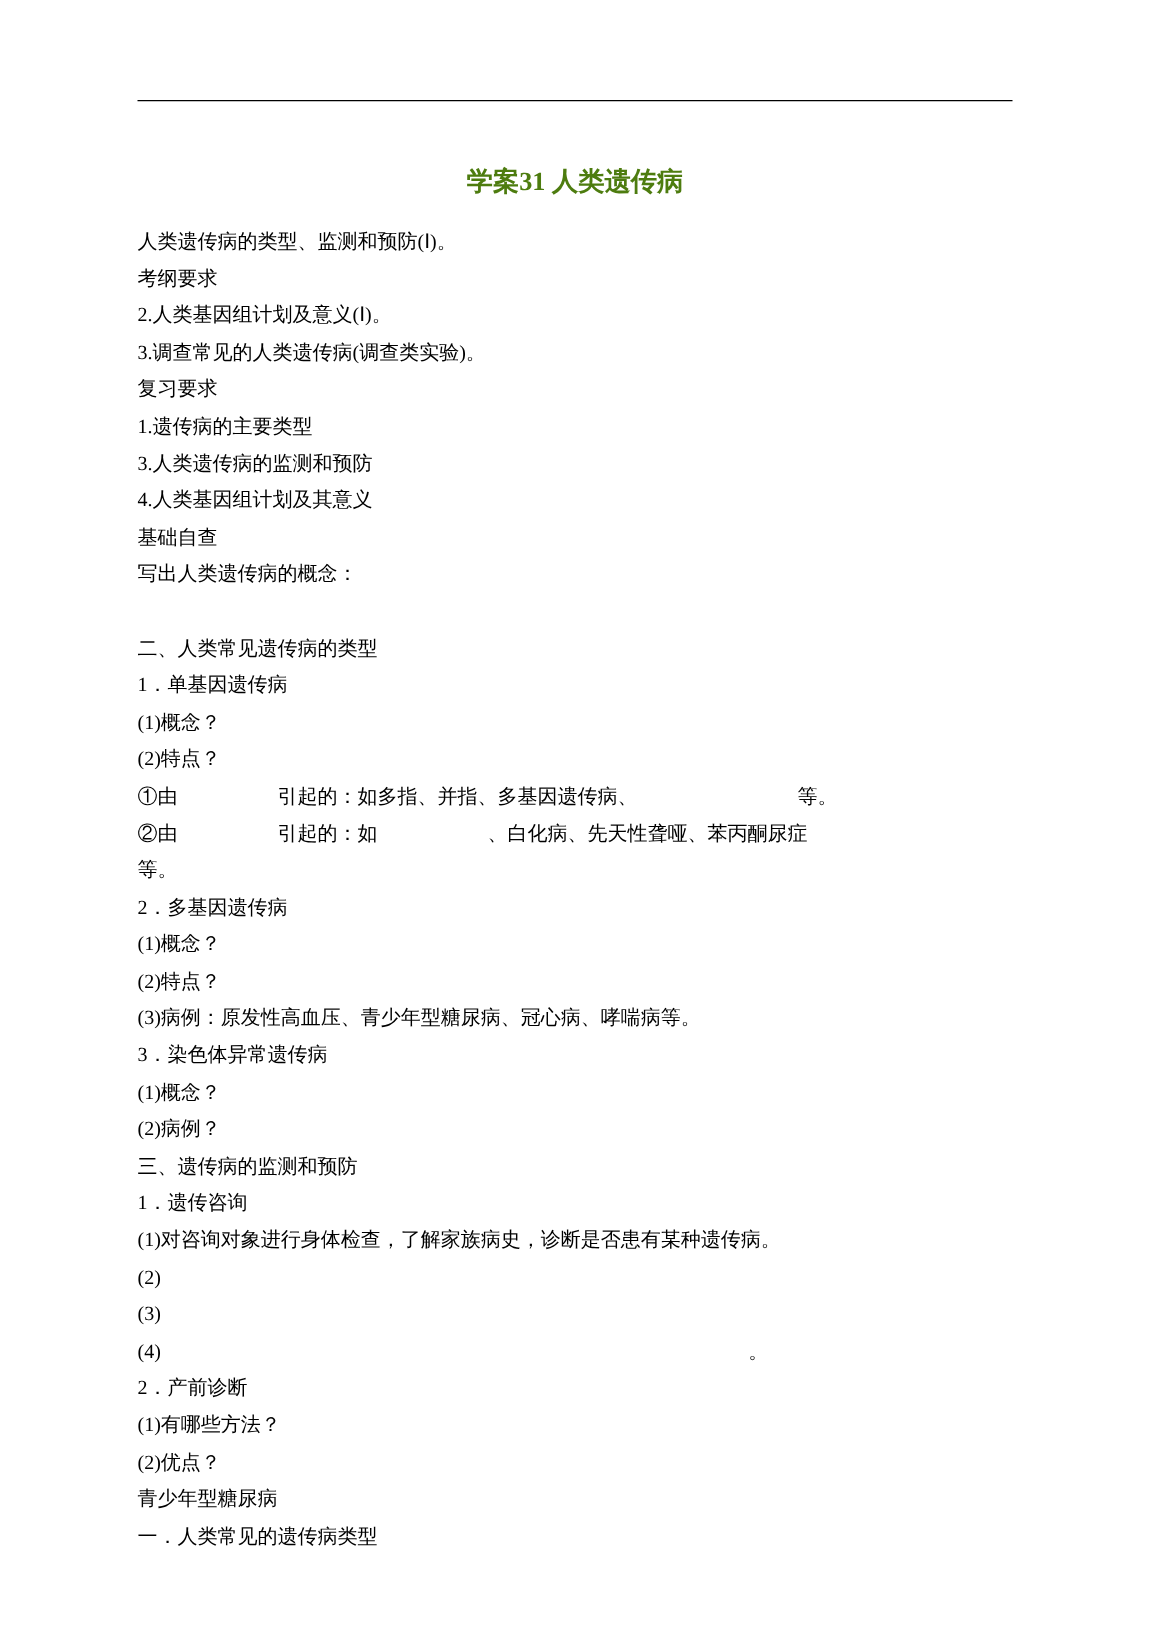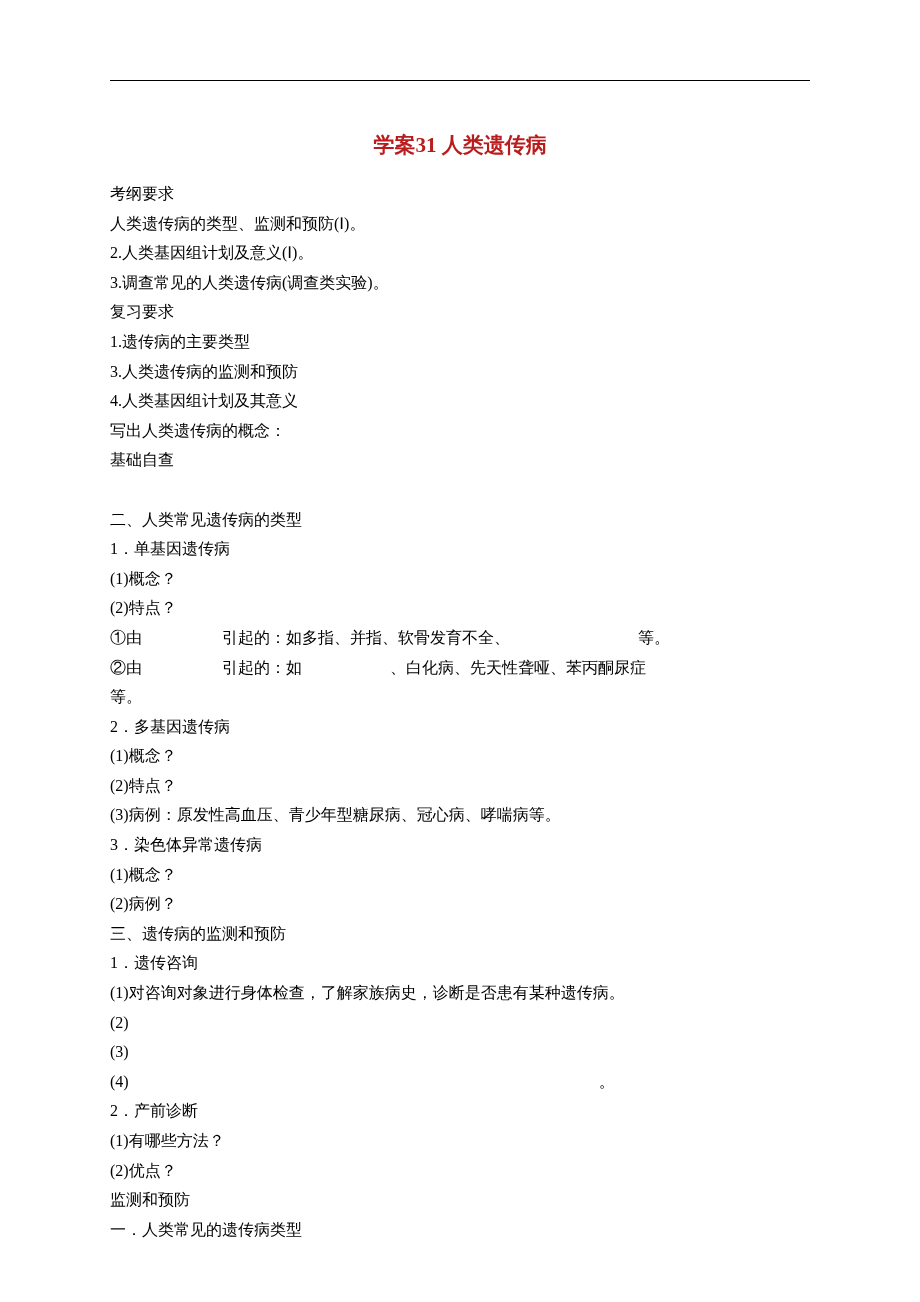--- a/index.html
+++ b/index.html
@@ -17,21 +17,21 @@
     .page {
       padding: 80px 110px 60px 110px;
     }
     .top-rule {
       border-top: 1px solid #000;
       margin-bottom: 50px;
     }
     .title {
       text-align: center;
       font-size: 21px;
-      color: #b91c1c;
+      color: #4d7c0f;
       font-weight: bold;
       margin-bottom: 20px;
       font-family: "SimSun", "宋体", serif;
     }
     .body-text {
       font-size: 16px;
       line-height: 1.85;
       color: #000;
     }
     .body-text p {
@@ -45,41 +45,41 @@
 </head>
 <body>
 
 <div class="page">
   <div class="top-rule"></div>
 
   <h1 class="title">学案31 人类遗传病</h1>
 
   <div class="body-text">
 
+    <p>人类遗传病的类型、监测和预防(Ⅰ)。</p>
     <p>考纲要求</p>
-    <p>人类遗传病的类型、监测和预防(Ⅰ)。</p>
     <p>2.人类基因组计划及意义(Ⅰ)。</p>
     <p>3.调查常见的人类遗传病(调查类实验)。</p>
 
     <p>复习要求</p>
     <p>1.遗传病的主要类型</p>
     <p>3.人类遗传病的监测和预防</p>
     <p>4.人类基因组计划及其意义</p>
 
+    <p>基础自查</p>
     <p>写出人类遗传病的概念：</p>
-    <p>基础自查</p>
 
     <p>&nbsp;</p>
 
     <p>二、人类常见遗传病的类型</p>
     <p>1．单基因遗传病</p>
     <p>(1)概念？</p>
     <p>(2)特点？</p>
     <p>
-      <span>①由</span><span class="underline-gap">&nbsp;&nbsp;&nbsp;&nbsp;&nbsp;&nbsp;&nbsp;&nbsp;&nbsp;&nbsp;</span><span>引起的：如多指、并指、软骨发育不全、</span><span class="underline-gap">&nbsp;&nbsp;&nbsp;&nbsp;&nbsp;&nbsp;&nbsp;&nbsp;&nbsp;&nbsp;&nbsp;&nbsp;&nbsp;&nbsp;&nbsp;&nbsp;&nbsp;&nbsp;&nbsp;&nbsp;&nbsp;&nbsp;&nbsp;&nbsp;&nbsp;&nbsp;&nbsp;&nbsp;&nbsp;&nbsp;&nbsp;&nbsp;</span><span>等。</span>
+      <span>①由</span><span class="underline-gap">&nbsp;&nbsp;&nbsp;&nbsp;&nbsp;&nbsp;&nbsp;&nbsp;&nbsp;&nbsp;</span><span>引起的：如多指、并指、多基因遗传病、</span><span class="underline-gap">&nbsp;&nbsp;&nbsp;&nbsp;&nbsp;&nbsp;&nbsp;&nbsp;&nbsp;&nbsp;&nbsp;&nbsp;&nbsp;&nbsp;&nbsp;&nbsp;&nbsp;&nbsp;&nbsp;&nbsp;&nbsp;&nbsp;&nbsp;&nbsp;&nbsp;&nbsp;&nbsp;&nbsp;&nbsp;&nbsp;&nbsp;&nbsp;</span><span>等。</span>
     </p>
     <p>
       <span>②由</span><span class="underline-gap">&nbsp;&nbsp;&nbsp;&nbsp;&nbsp;&nbsp;&nbsp;&nbsp;&nbsp;&nbsp;&nbsp;&nbsp;&nbsp;&nbsp;&nbsp;&nbsp;</span><span>引起的：如</span><span class="underline-gap">&nbsp;&nbsp;&nbsp;&nbsp;&nbsp;&nbsp;&nbsp;&nbsp;&nbsp;&nbsp;&nbsp;&nbsp;&nbsp;&nbsp;&nbsp;&nbsp;&nbsp;&nbsp;&nbsp;&nbsp;&nbsp;&nbsp;</span><span>、白化病、先天性聋哑、苯丙酮尿症</span>
     </p>
     <p>等。</p>
 
     <p>2．多基因遗传病</p>
     <p>(1)概念？</p>
     <p>(2)特点？</p>
     <p>(3)病例：原发性高血压、青少年型糖尿病、冠心病、哮喘病等。</p>
@@ -94,18 +94,18 @@
     <p>(2)</p>
     <p>(3)</p>
     <p>
       <span>(4)</span><span style="display:inline-block; width:470px;"></span><span>。</span>
     </p>
 
     <p>2．产前诊断</p>
     <p>(1)有哪些方法？</p>
     <p>(2)优点？</p>
 
-    <p>监测和预防</p>
+    <p>青少年型糖尿病</p>
     <p>一．人类常见的遗传病类型</p>
 
   </div>
 
 </div>
 
 </body></html>

